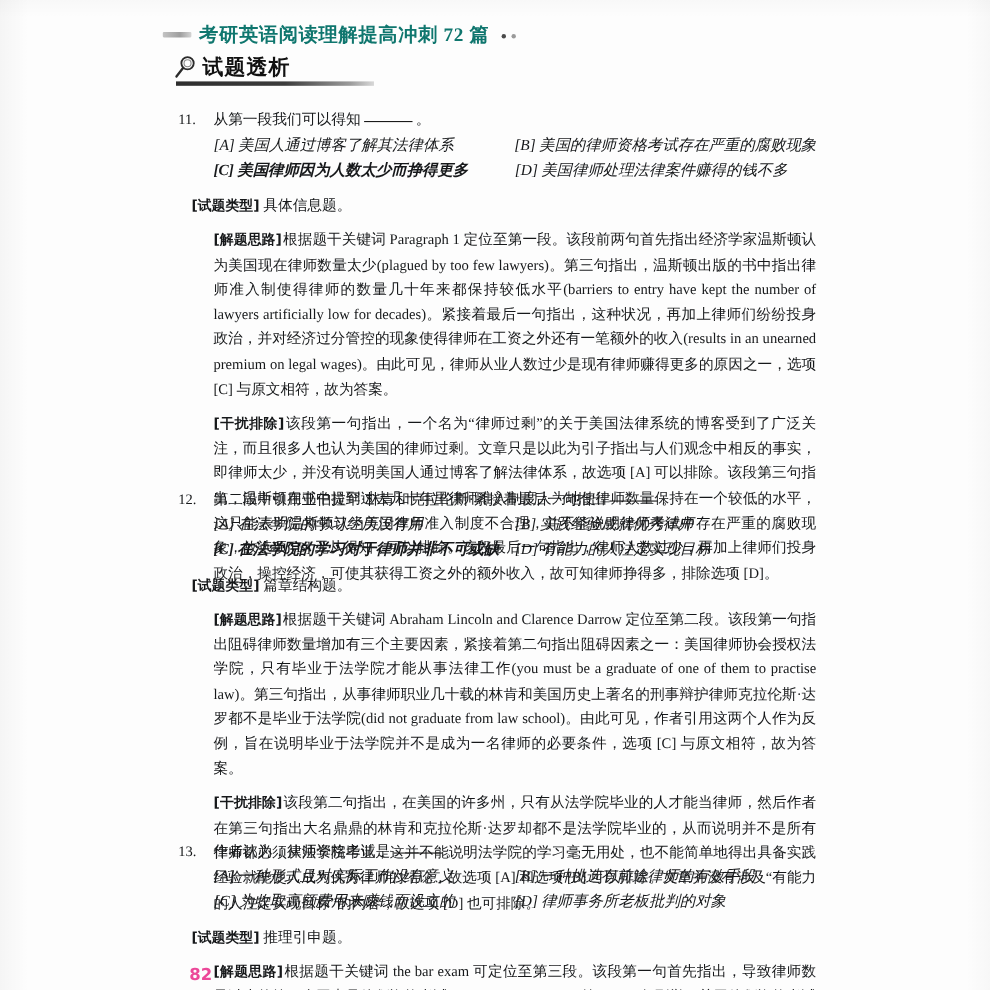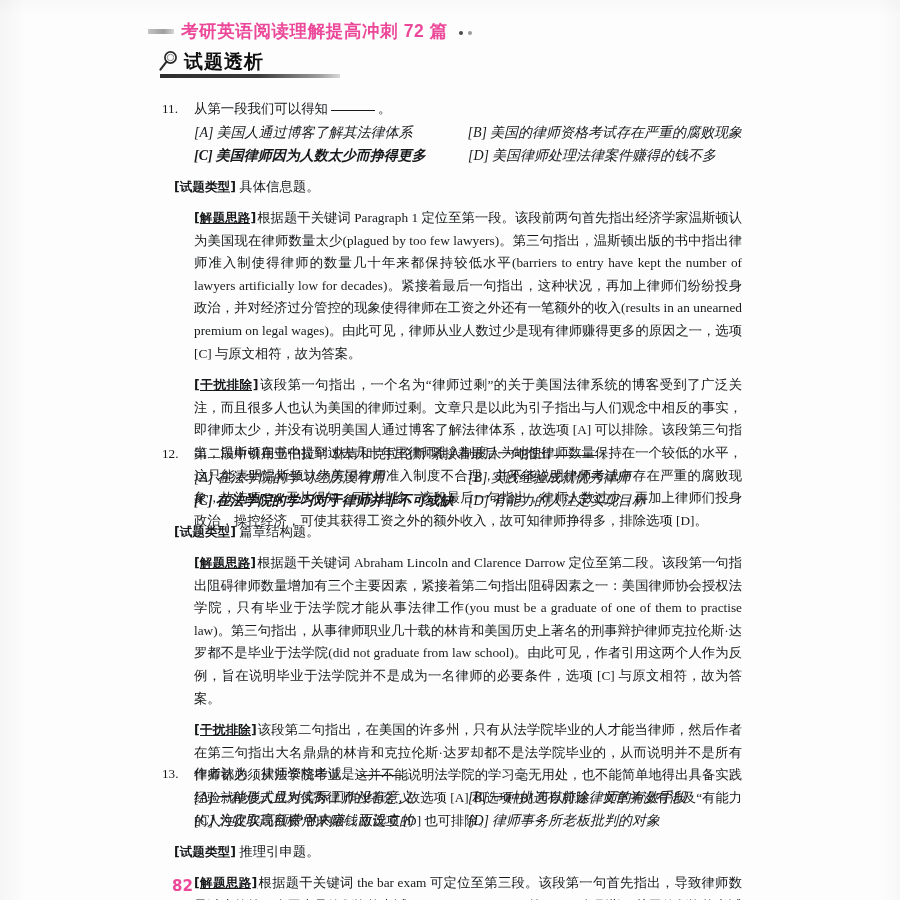--- a/index.html
+++ b/index.html
@@ -46,25 +46,25 @@
     height: 26px;
   }
   .runhead-rule {
     width: 26px;
     height: 5px;
     background: linear-gradient(90deg,#b9b9b9,#8e8e8e 60%,#cdcdcd);
     border-radius: 1px;
     opacity: .85;
   }
   .runhead-title {
-    font-family: Liberation Sans, sans-serif;
+    font-family: Liberation Serif, serif;
     font-weight: 700;
     font-size: 17.5px;
     letter-spacing: 0.6px;
-    color: #ec4899;
+    color: #0f766e;
     white-space: nowrap;
   }
   .runhead-dots {
     display: flex;
     gap: 5px;
     margin-left: 4px;
     align-items: center;
     margin-top: 4px;
   }
   .runhead-dots i {
@@ -172,21 +172,21 @@
   }
 
   .para {
     margin-left: 32px;
     margin-top: 9px;
     font-size: 13.3px;
     line-height: 22.6px;
     text-align: justify;
     text-justify: inter-character;
   }
-  .para .tag { margin-right: 1px; text-decoration: underline; }
+  .para .tag { margin-right: 1px; }
 
   
   .folio {
     position: absolute;
     left: 172px;
     top: 877px;
     font-family: "DejaVu Sans", "Liberation Sans", sans-serif;
     font-weight: 700;
     font-size: 15px;
     color: #ec4899;

